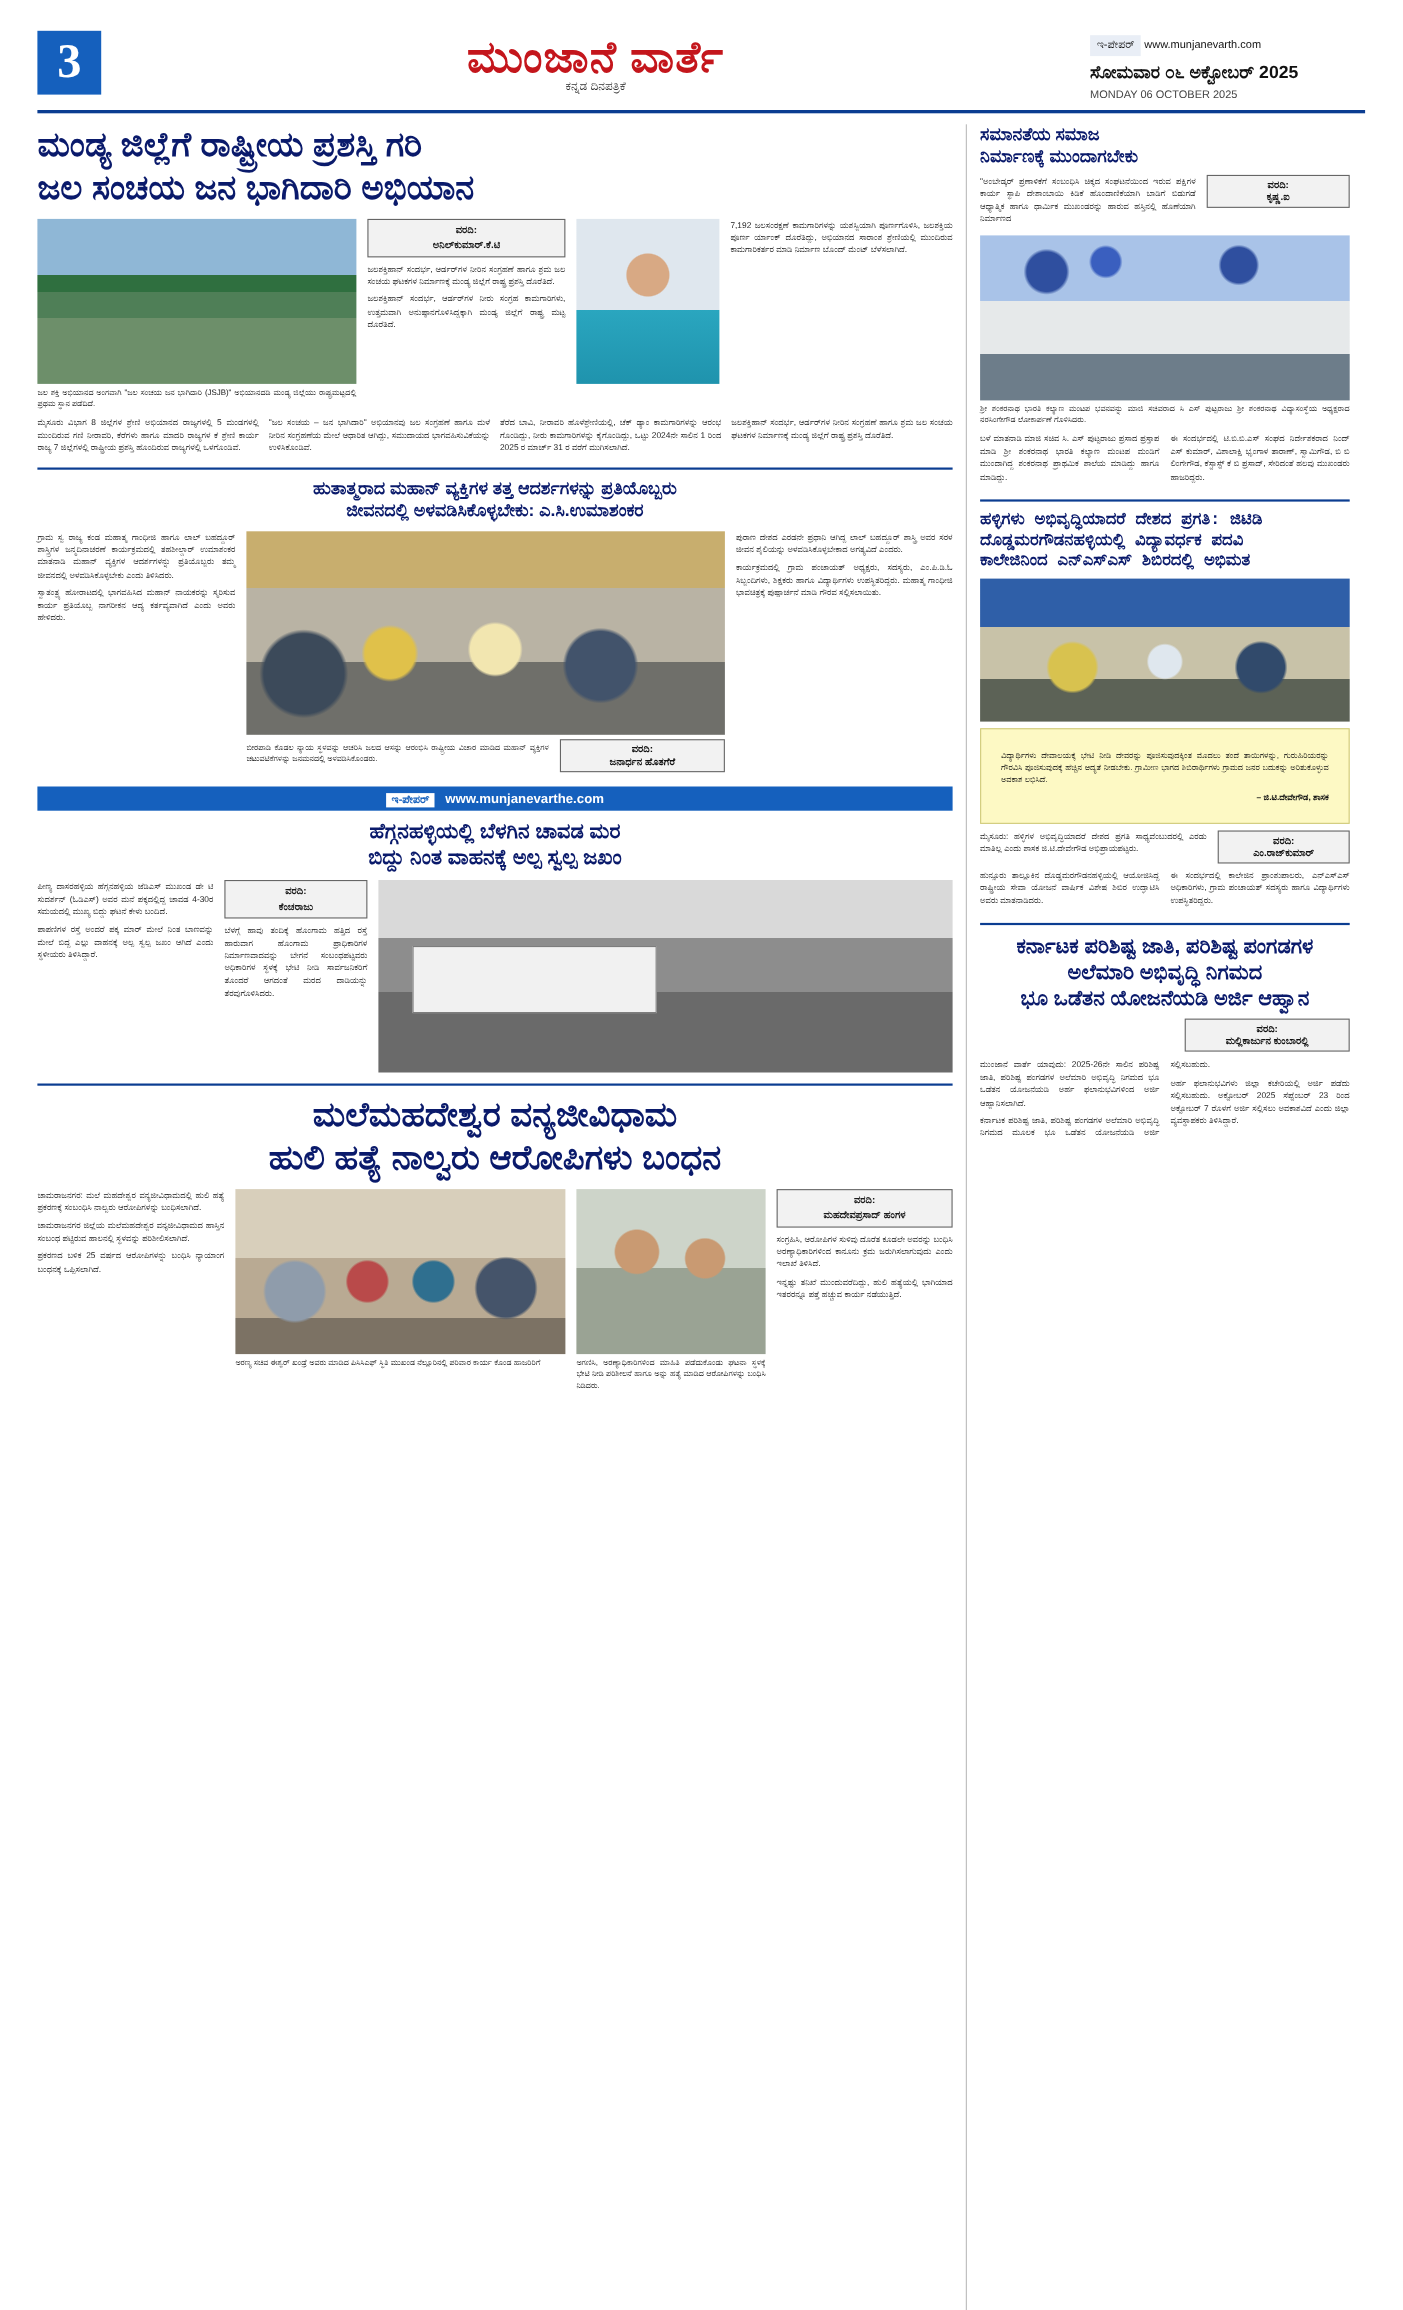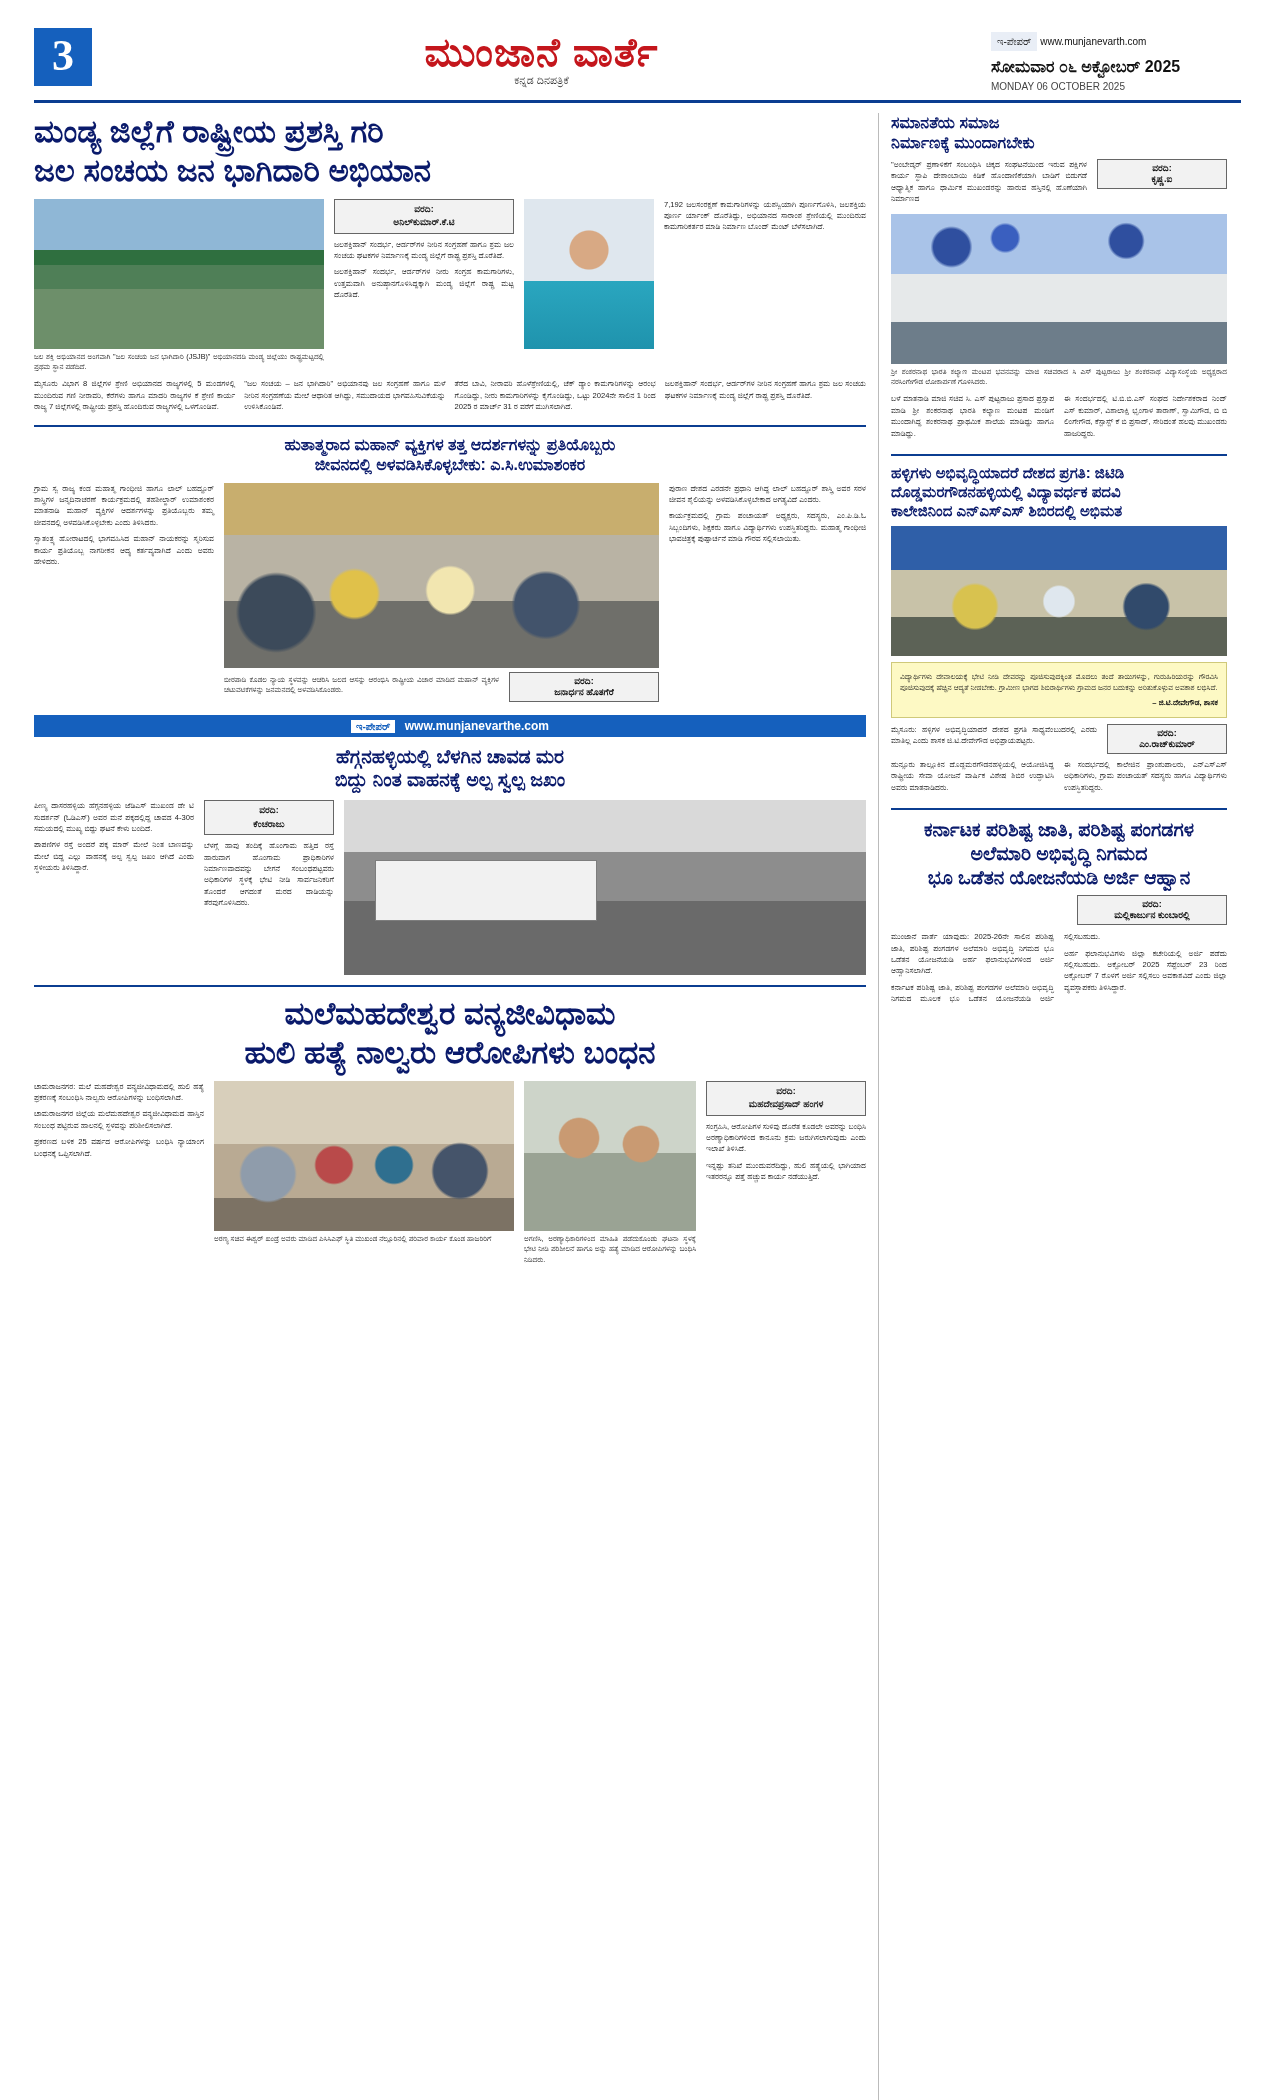--- a/index.html
+++ b/index.html
@@ -30,21 +30,21 @@
 
   
   .body-grid { display:flex; margin-top:10px; height:1990px; }
   .col-left { width:845px; padding-right:12px; border-right:1px solid #bbb; }
   .col-right { width:348px; padding-left:12px; }
 
   .hl { font-weight:bold; color:#0a1a6b; line-height:1.25; }
   .h-xl { font-size:31px; }
   .h-lg { font-size:16px; }
   .h-md { font-size:19px; }
-  .h-sm { font-size:15px; }
+  .h-sm { font-size:15px;font-family:Liberation Mono, monospace; }
 
   .rule { border-top:2px solid #0b3d91; margin:10px 0 8px; }
 
   .kn { font-size:7.6px; line-height:1.5; text-align:justify; color:#1a1a1a; }
   .kn p { margin:0 0 5px; }
 
   .cols2 { column-count:2; column-gap:10px; }
   .cols4 { column-count:4; column-gap:9px; }
 
   .byline { border:1px solid #666; padding:3px 5px; font-size:9px; font-weight:bold; text-align:center; background:#f2f2f2; margin-bottom:5px; }
@@ -87,21 +87,21 @@
       radial-gradient(circle at 82% 60%, #45546a 0 10%, transparent 11%),
       linear-gradient(to bottom,#d8cfbb 0 42%, #b9aa93 42% 78%, #7c7264 78% 100%); }
   .ph-accused { background:
       radial-gradient(circle at 32% 38%, #c99a72 0 13%, transparent 14%),
       radial-gradient(circle at 68% 42%, #c99a72 0 12%, transparent 13%),
       linear-gradient(to bottom,#cdd4c9 0 48%, #9aa394 48% 100%); }
 
   .webbar { background:#1560bd; color:#fff; text-align:center; font-size:12px; padding:4px 0; font-weight:bold; }
   .webbar .tag { background:#fff; color:#1560bd; padding:1px 5px; margin-right:6px; font-size:10px; }
 
-  .quotebox { background:#fdf9c4; border:1px solid #cfc97a; padding:8px; font-size:7.4px; line-height:1.5; text-align:justify; }
+  .quotebox { background:#fdf9c4; border:1px solid #cfc97a; padding:18px; font-size:7.4px; line-height:1.5; text-align:justify; }
   .quote-attr { text-align:right; font-weight:bold; margin-top:4px; font-size:7.6px; }
 
   .center { text-align:center; }
   .mt4{margin-top:4px}.mt6{margin-top:6px}.mt8{margin-top:8px}
   .flexrow { display:flex; gap:10px; }
 </style>
 </head>
 <body>
 
 <div class="page">

